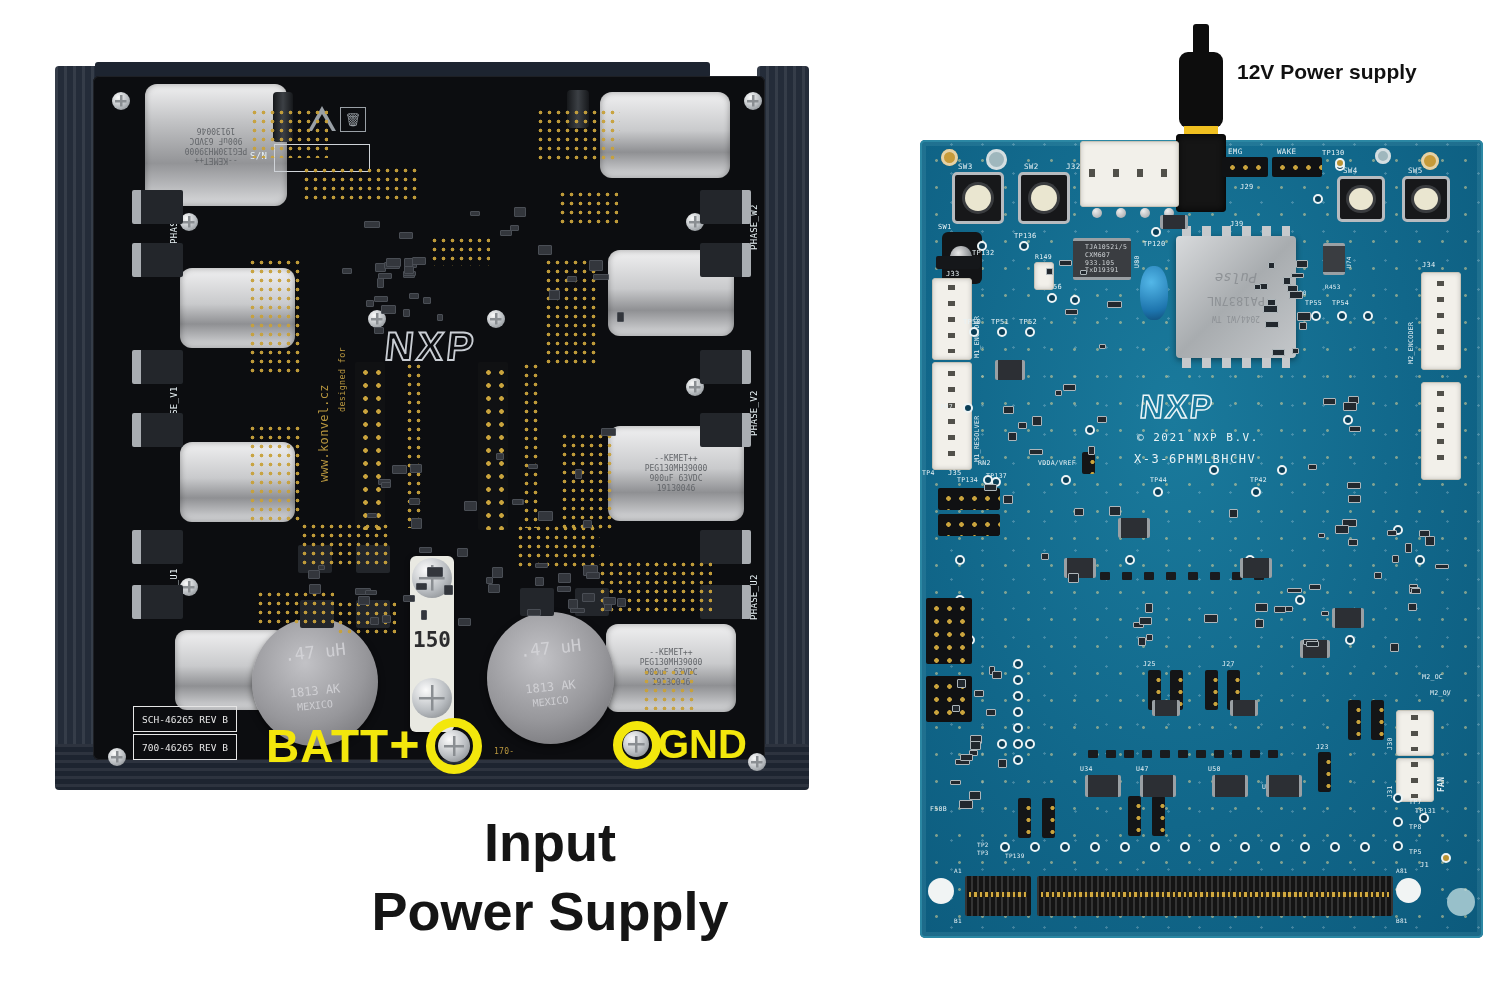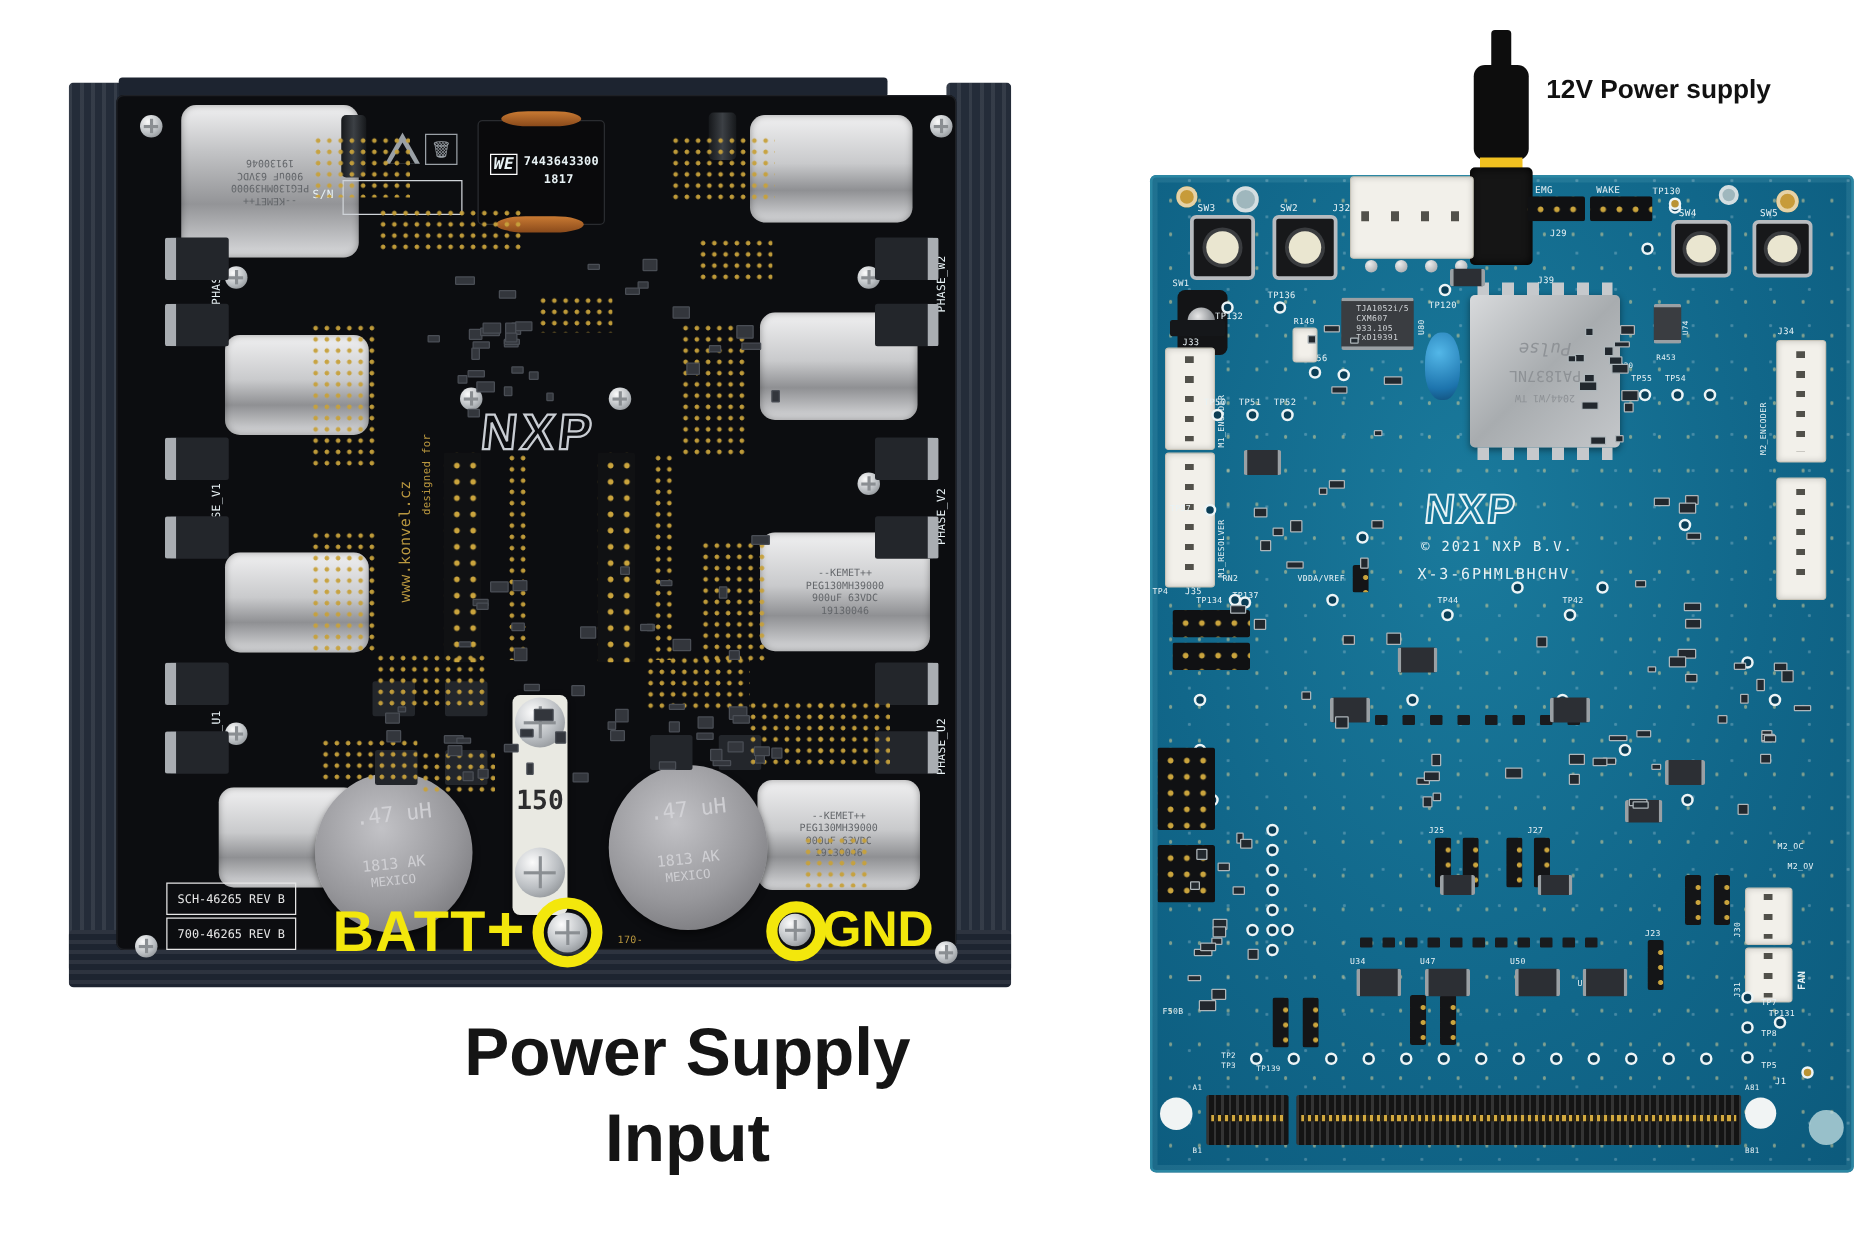--- a/index.html
+++ b/index.html
@@ -119,27 +119,20 @@
     </div>
     <div class="cap h" style="left:606px;top:624px;width:130px;height:88px">
       <div class="captxt">
         <span>--KEMET++</span>
           <span>PEG130MH39000</span>
         <span>900uF 63VDC</span>
           <span>19130046</span>
       </div>
     </div>
 
-    <div class="abs" style="left:382px;top:96px;width:100px;height:82px;background:#0a0a0c;border:1px solid #2a2c30;border-radius:4px">
-      <div class="copper" style="left:18px;top:-8px;width:64px;height:12px"></div>
-      <div class="copper" style="left:14px;top:76px;width:70px;height:13px"></div>
-      <div class="lbl" style="left:9px;top:26px;font-size:13px;font-weight:bold;font-style:italic;border:1.5px solid #fff;padding:1px 2px">WE</div>
-      <div class="lbl" style="left:36px;top:28px;font-size:9.5px;font-weight:bold">7443643300</div>
-      <div class="lbl" style="left:52px;top:42px;font-size:9.5px;font-weight:bold">1817</div>
-    </div>
 
     <div class="abs" style="left:308px;top:106px;width:0;height:0;border-left:14px solid transparent;border-right:14px solid transparent;border-bottom:25px solid #9aa0a6"></div>
     <div class="abs" style="left:312px;top:114px;width:0;height:0;border-left:10px solid transparent;border-right:10px solid transparent;border-bottom:17px solid #0c0d10"></div>
     <div class="abs" style="left:340px;top:107px;width:24px;height:23px;border:1.6px solid #9aa0a6;color:#9aa0a6;font-size:13px;text-align:center;line-height:23px">🗑</div>
     <div class="lbl" style="left:250px;top:152px;font-size:9px">S/N</div>
     <div class="abs" style="left:274px;top:144px;width:94px;height:26px;border:1.6px solid #cfd3d8"></div>
 
     <div class="nxplogo" style="left:385px;top:324px;font-size:40px">NXP</div>
     <div class="lbl vert" style="left:318px;top:292px;height:190px;font-size:12px;color:#b9973f">www.konvel.cz</div>
     <div class="lbl vert" style="left:338px;top:302px;height:110px;font-size:8.5px;color:#b9973f">designed for</div>
@@ -175,22 +168,22 @@
     <div class="abs annot" style="left:658px;top:722px;color:#f3e70c;font-size:40px;z-index:50">GND</div>
 
     <div class="abs" style="left:133px;top:706px;width:102px;height:24px;border:1.6px solid #e6e6e6;display:flex;align-items:center;justify-content:center">
       <span class="lblk" style="font-family:'DejaVu Sans Mono',monospace;font-size:9.5px;color:#e6e6e6">SCH-46265 REV B</span>
     </div>
     <div class="abs" style="left:133px;top:734px;width:102px;height:24px;border:1.6px solid #e6e6e6;display:flex;align-items:center;justify-content:center">
       <span class="lblk" style="font-family:'DejaVu Sans Mono',monospace;font-size:9.5px;color:#e6e6e6">700-46265 REV B</span>
     </div>
 
     <div class="abs" style="left:280px;top:808px;width:540px;text-align:center;color:#151515;font-weight:700;font-size:54px;line-height:1.28">
+      <div>Input</div>
       <div>Power Supply</div>
-      <div>Input</div>
     </div>
   </div>
 
   <div class="abs" style="left:830px;top:0;width:671px;height:986px">
 
     <div class="abs" id="rpcb" style="left:90px;top:140px;width:563px;height:798px;border-radius:5px;
                 background:radial-gradient(ellipse at 45% 35%,#1a7a9c,#11678a 55%,#0c5a7c 100%);
                 box-shadow:inset 0 0 0 2px #2b87a3, inset 0 0 0 6px rgba(150,210,225,.12);
                 background-size:auto"></div>
     <div class="abs" style="left:92px;top:142px;width:559px;height:794px;pointer-events:none;

